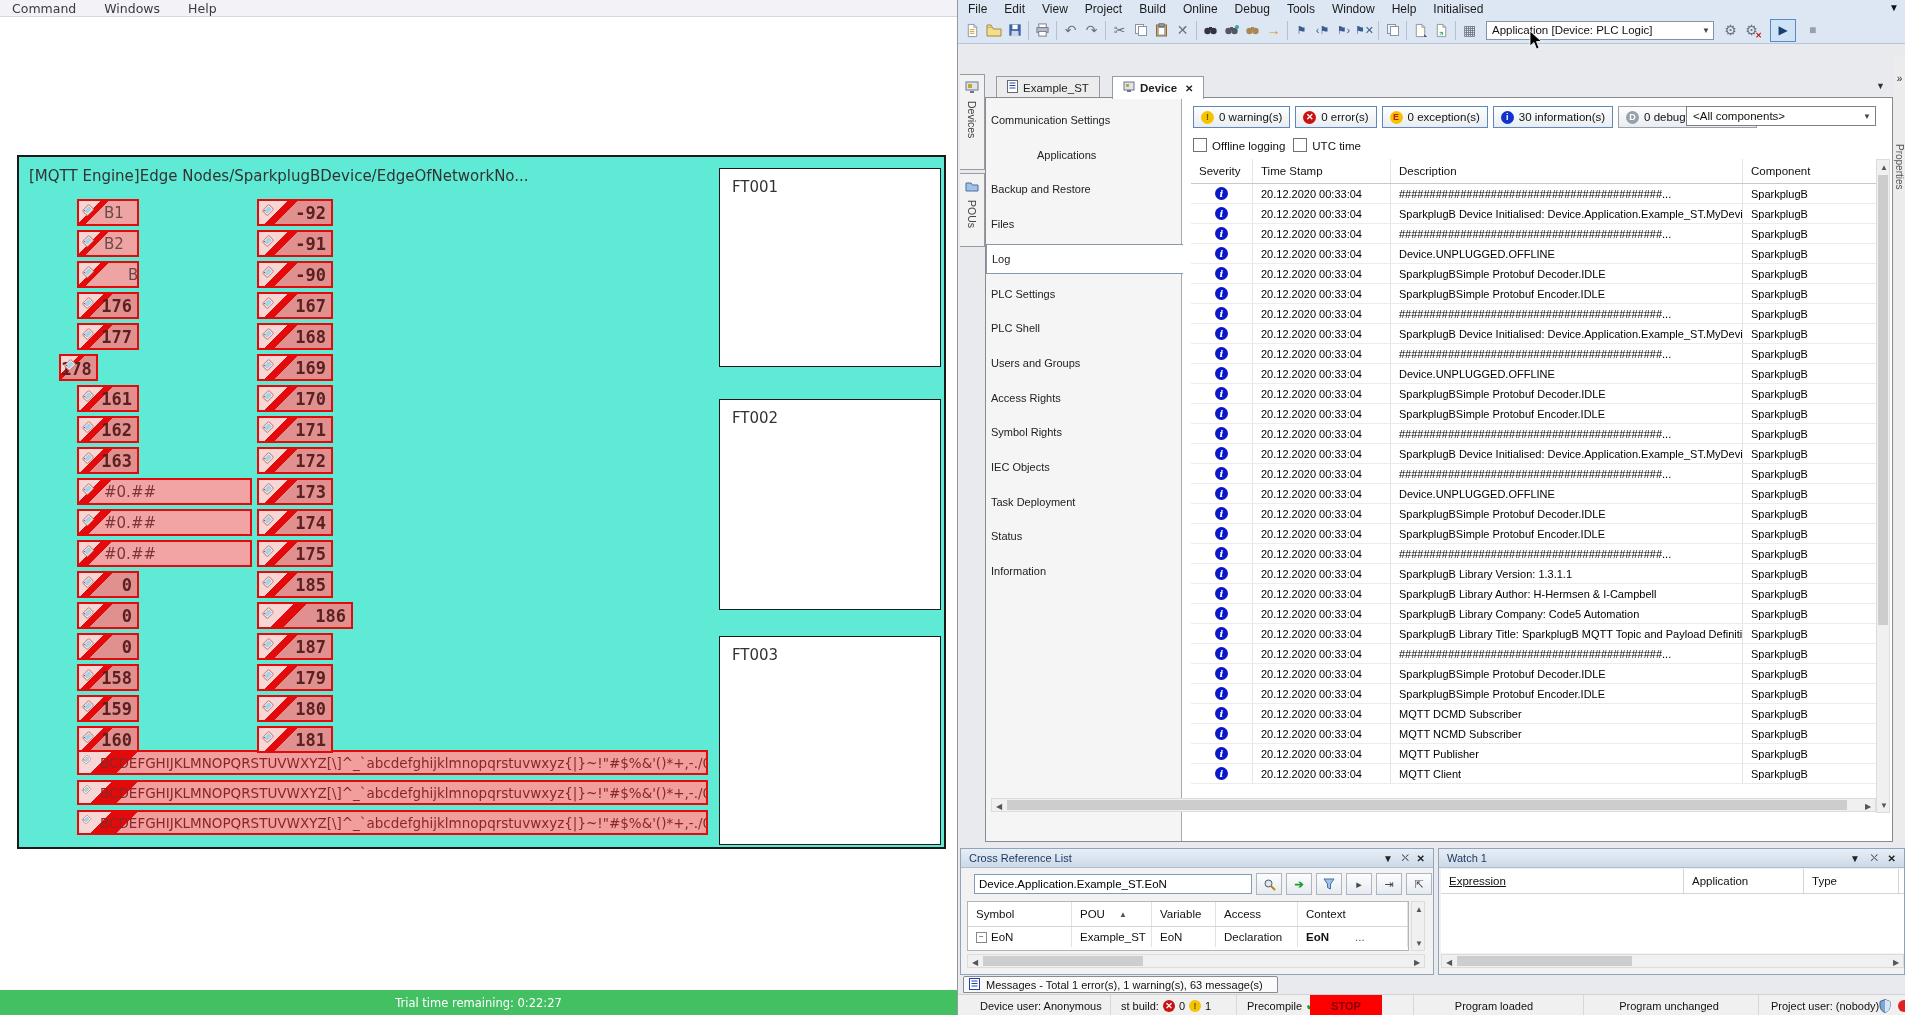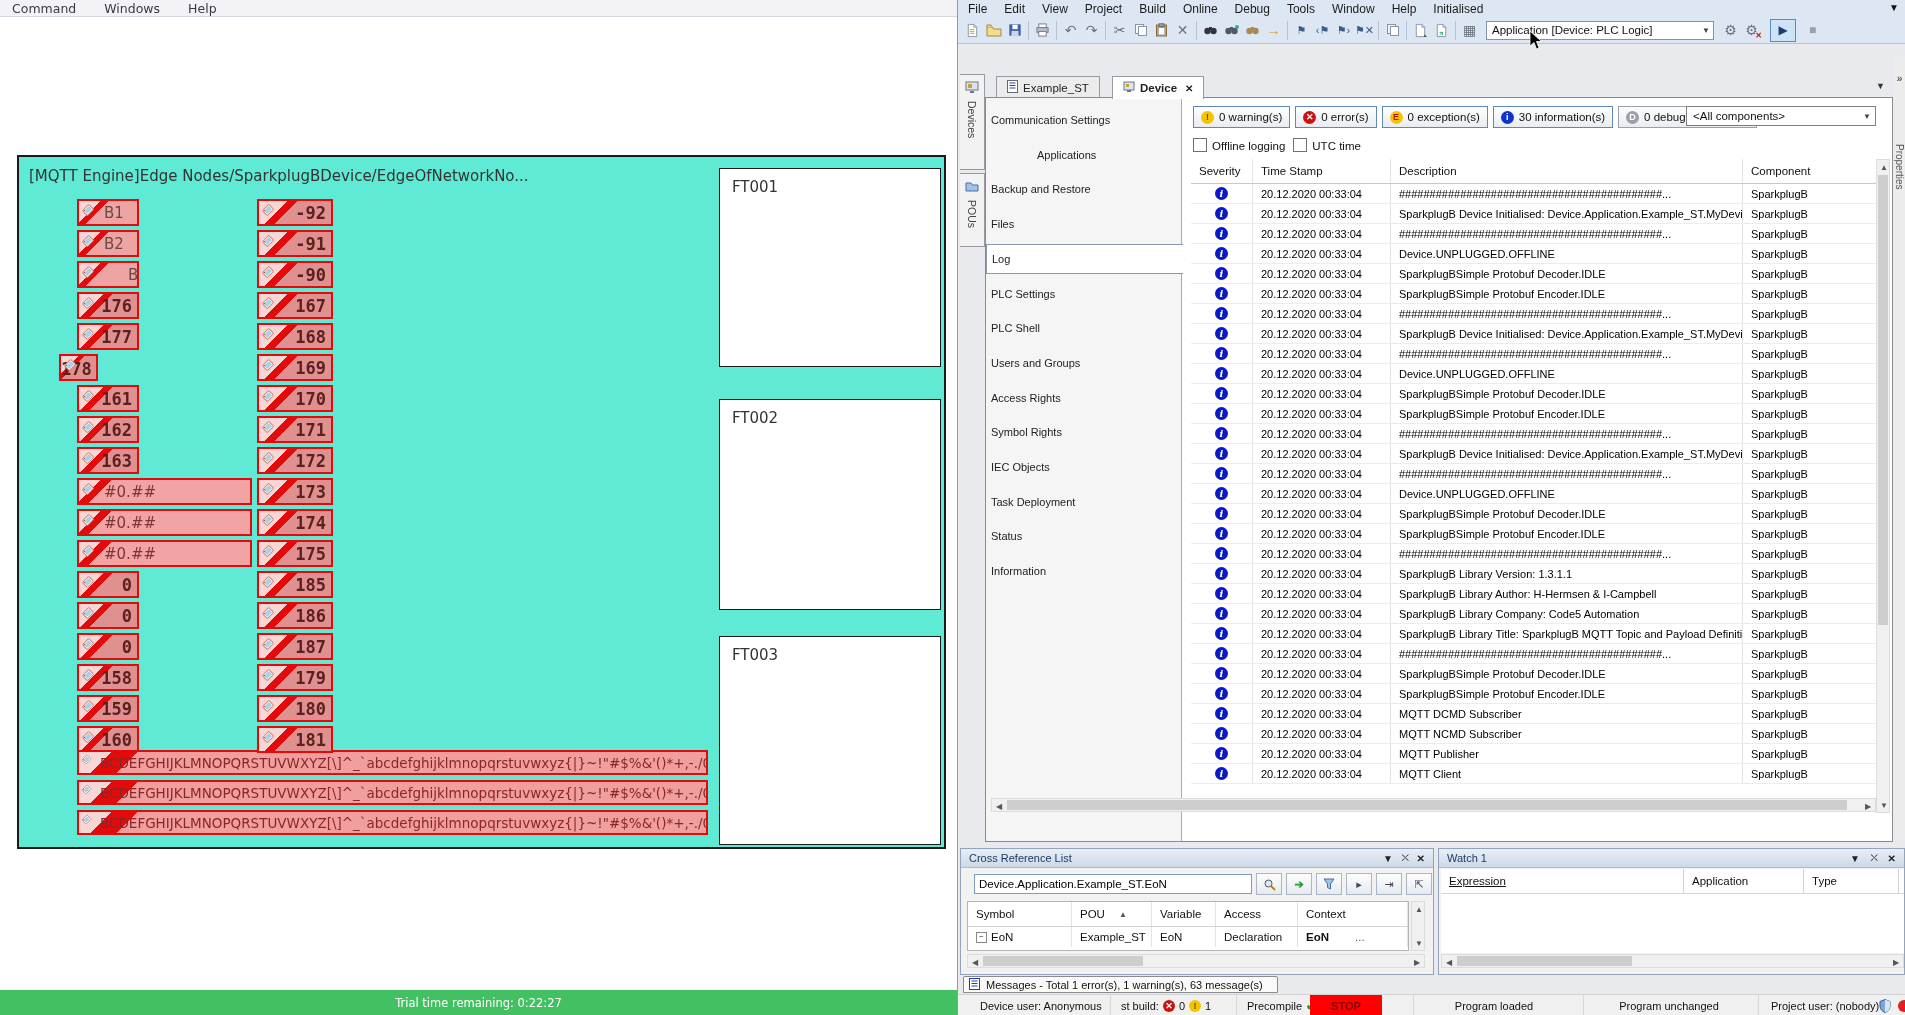--- a/index.html
+++ b/index.html
@@ -452,21 +452,21 @@
           <div class="tagw tag-val" style="left: 238px; top: 414px; width: 76px; height: 27px;">
             <span class="ticon"><svg width="16" height="16" viewBox="0 0 16 16">
                 <g transform="rotate(-45 8 8)">
                   <rect x="3.5" y="4.5" width="9" height="7" rx="1" fill="#fdf4f4" stroke="#c98a7a"></rect>
                   <rect x="5.2" y="6.2" width="5.6" height="3.6" fill="#a8d2ee" stroke="#7aaccc" stroke-width="0.5"></rect>
                   <circle cx="5" cy="5.8" r="0.7" fill="#8a5a3a"></circle>
                 </g>
               </svg></span>
             <span class="tv tv-num">185</span>
           </div>
-          <div class="tagw tag-val" style="left: 238px; top: 445px; width: 76px; height: 27px;">
+          <div class="tagw tag-val" style="left: 238px; top: 445px; width: 96px; height: 27px;">
             <span class="ticon"><svg width="16" height="16" viewBox="0 0 16 16">
                 <g transform="rotate(-45 8 8)">
                   <rect x="3.5" y="4.5" width="9" height="7" rx="1" fill="#fdf4f4" stroke="#c98a7a"></rect>
                   <rect x="5.2" y="6.2" width="5.6" height="3.6" fill="#a8d2ee" stroke="#7aaccc" stroke-width="0.5"></rect>
                   <circle cx="5" cy="5.8" r="0.7" fill="#8a5a3a"></circle>
                 </g>
               </svg></span>
             <span class="tv tv-num">186</span>
           </div>
           <div class="tagw tag-val" style="left: 238px; top: 476px; width: 76px; height: 27px;">

